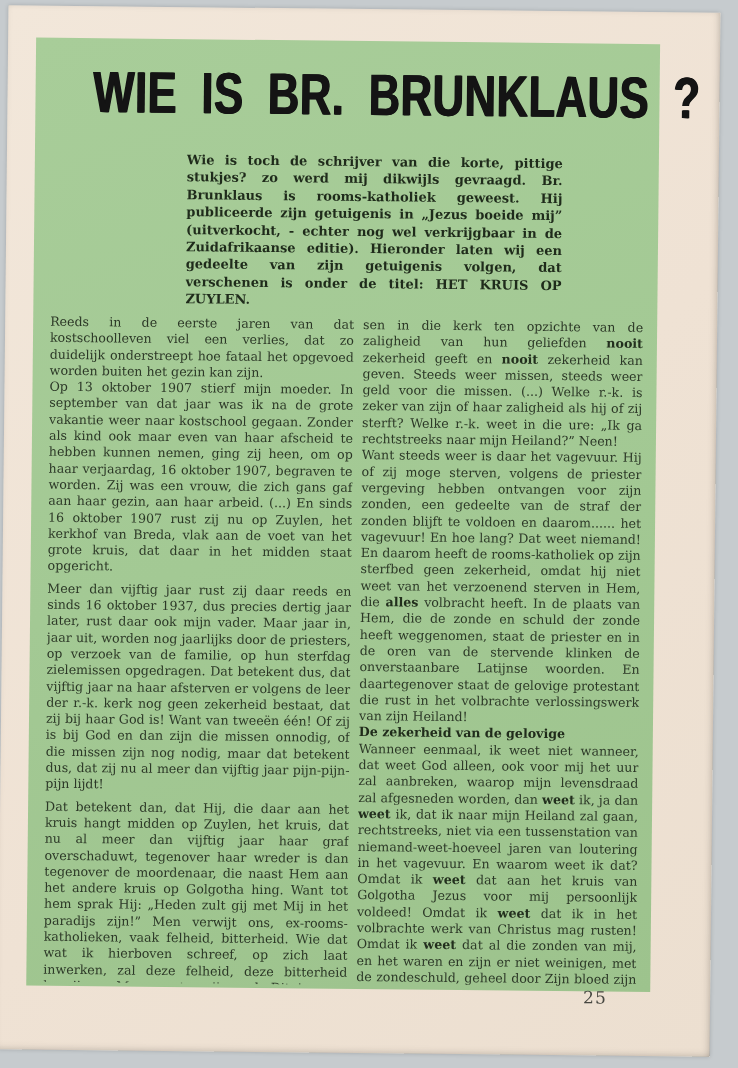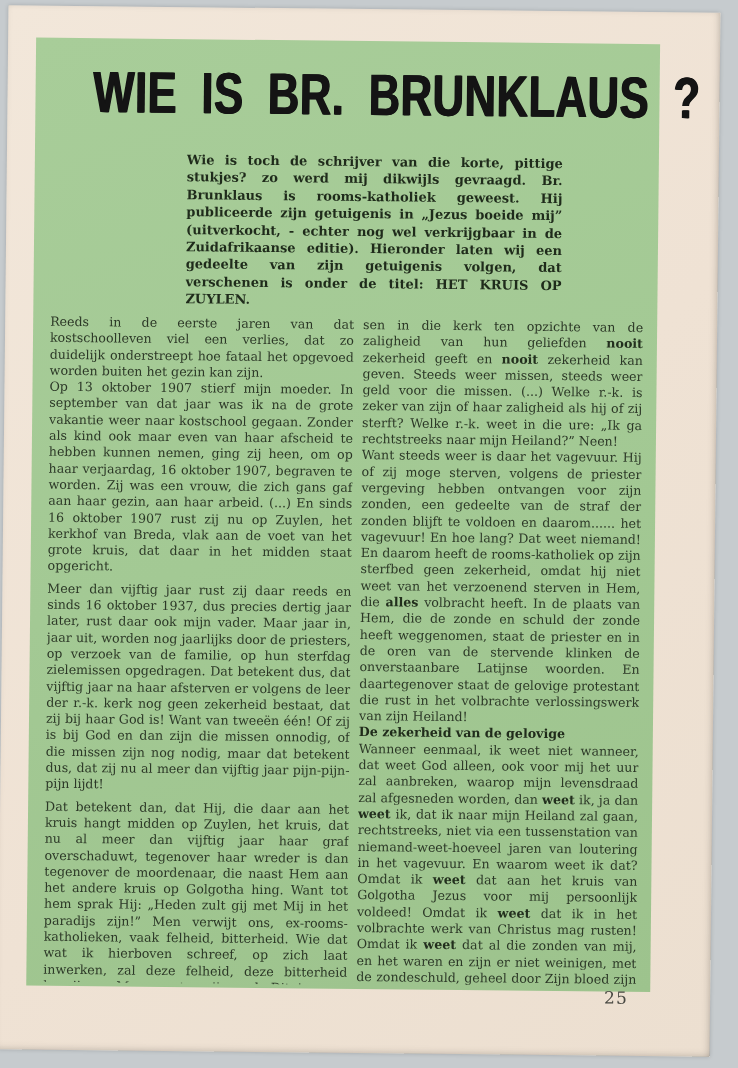--- a/index.html
+++ b/index.html
@@ -59,21 +59,21 @@
   .col-right{flex:1;}
   .col p{margin:0;}
   .col p.sp{margin-top:6px;}
   .col b{font-weight:bold;color:#222f1d;}
   .subheading{
     font-weight:bold;
     margin:9px 0 3px 0;
     color:#202c1b;
   }
   .page-number{
-    position:absolute;left:606px;top:976px;
+    position:absolute;left:585px;top:976px;
     font-size:17px;color:#474741;
     letter-spacing:1px;
   }
 </style>
 </head>
 <body>
 
 <div class="scan">
   <div class="paper">
     <div class="green-panel">

